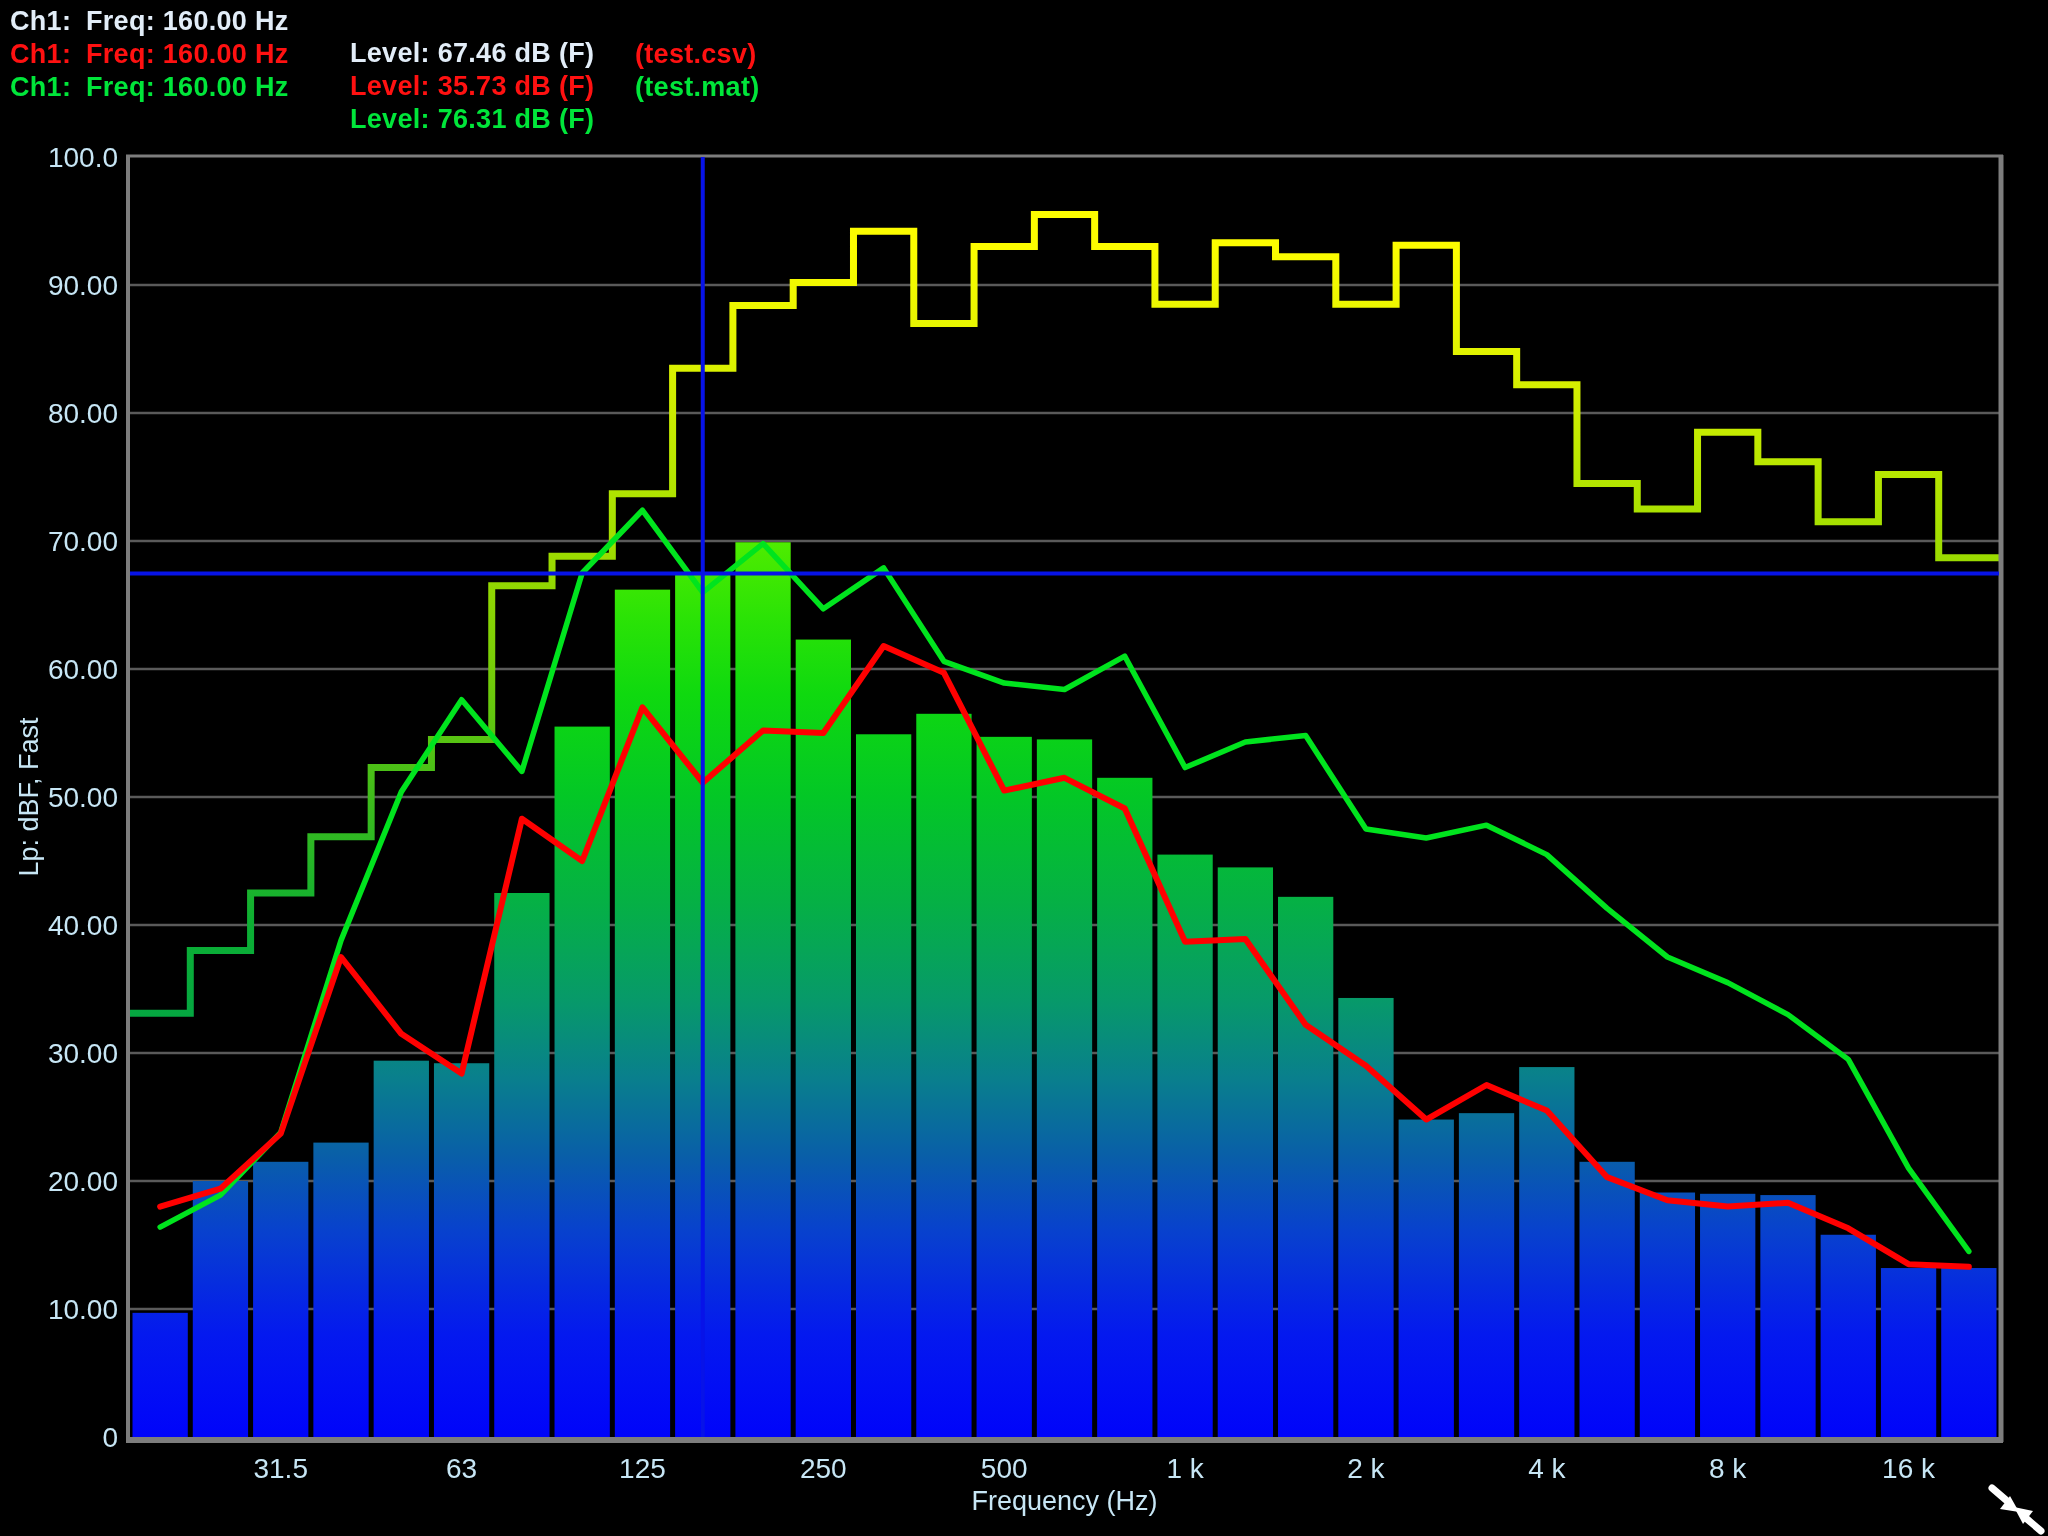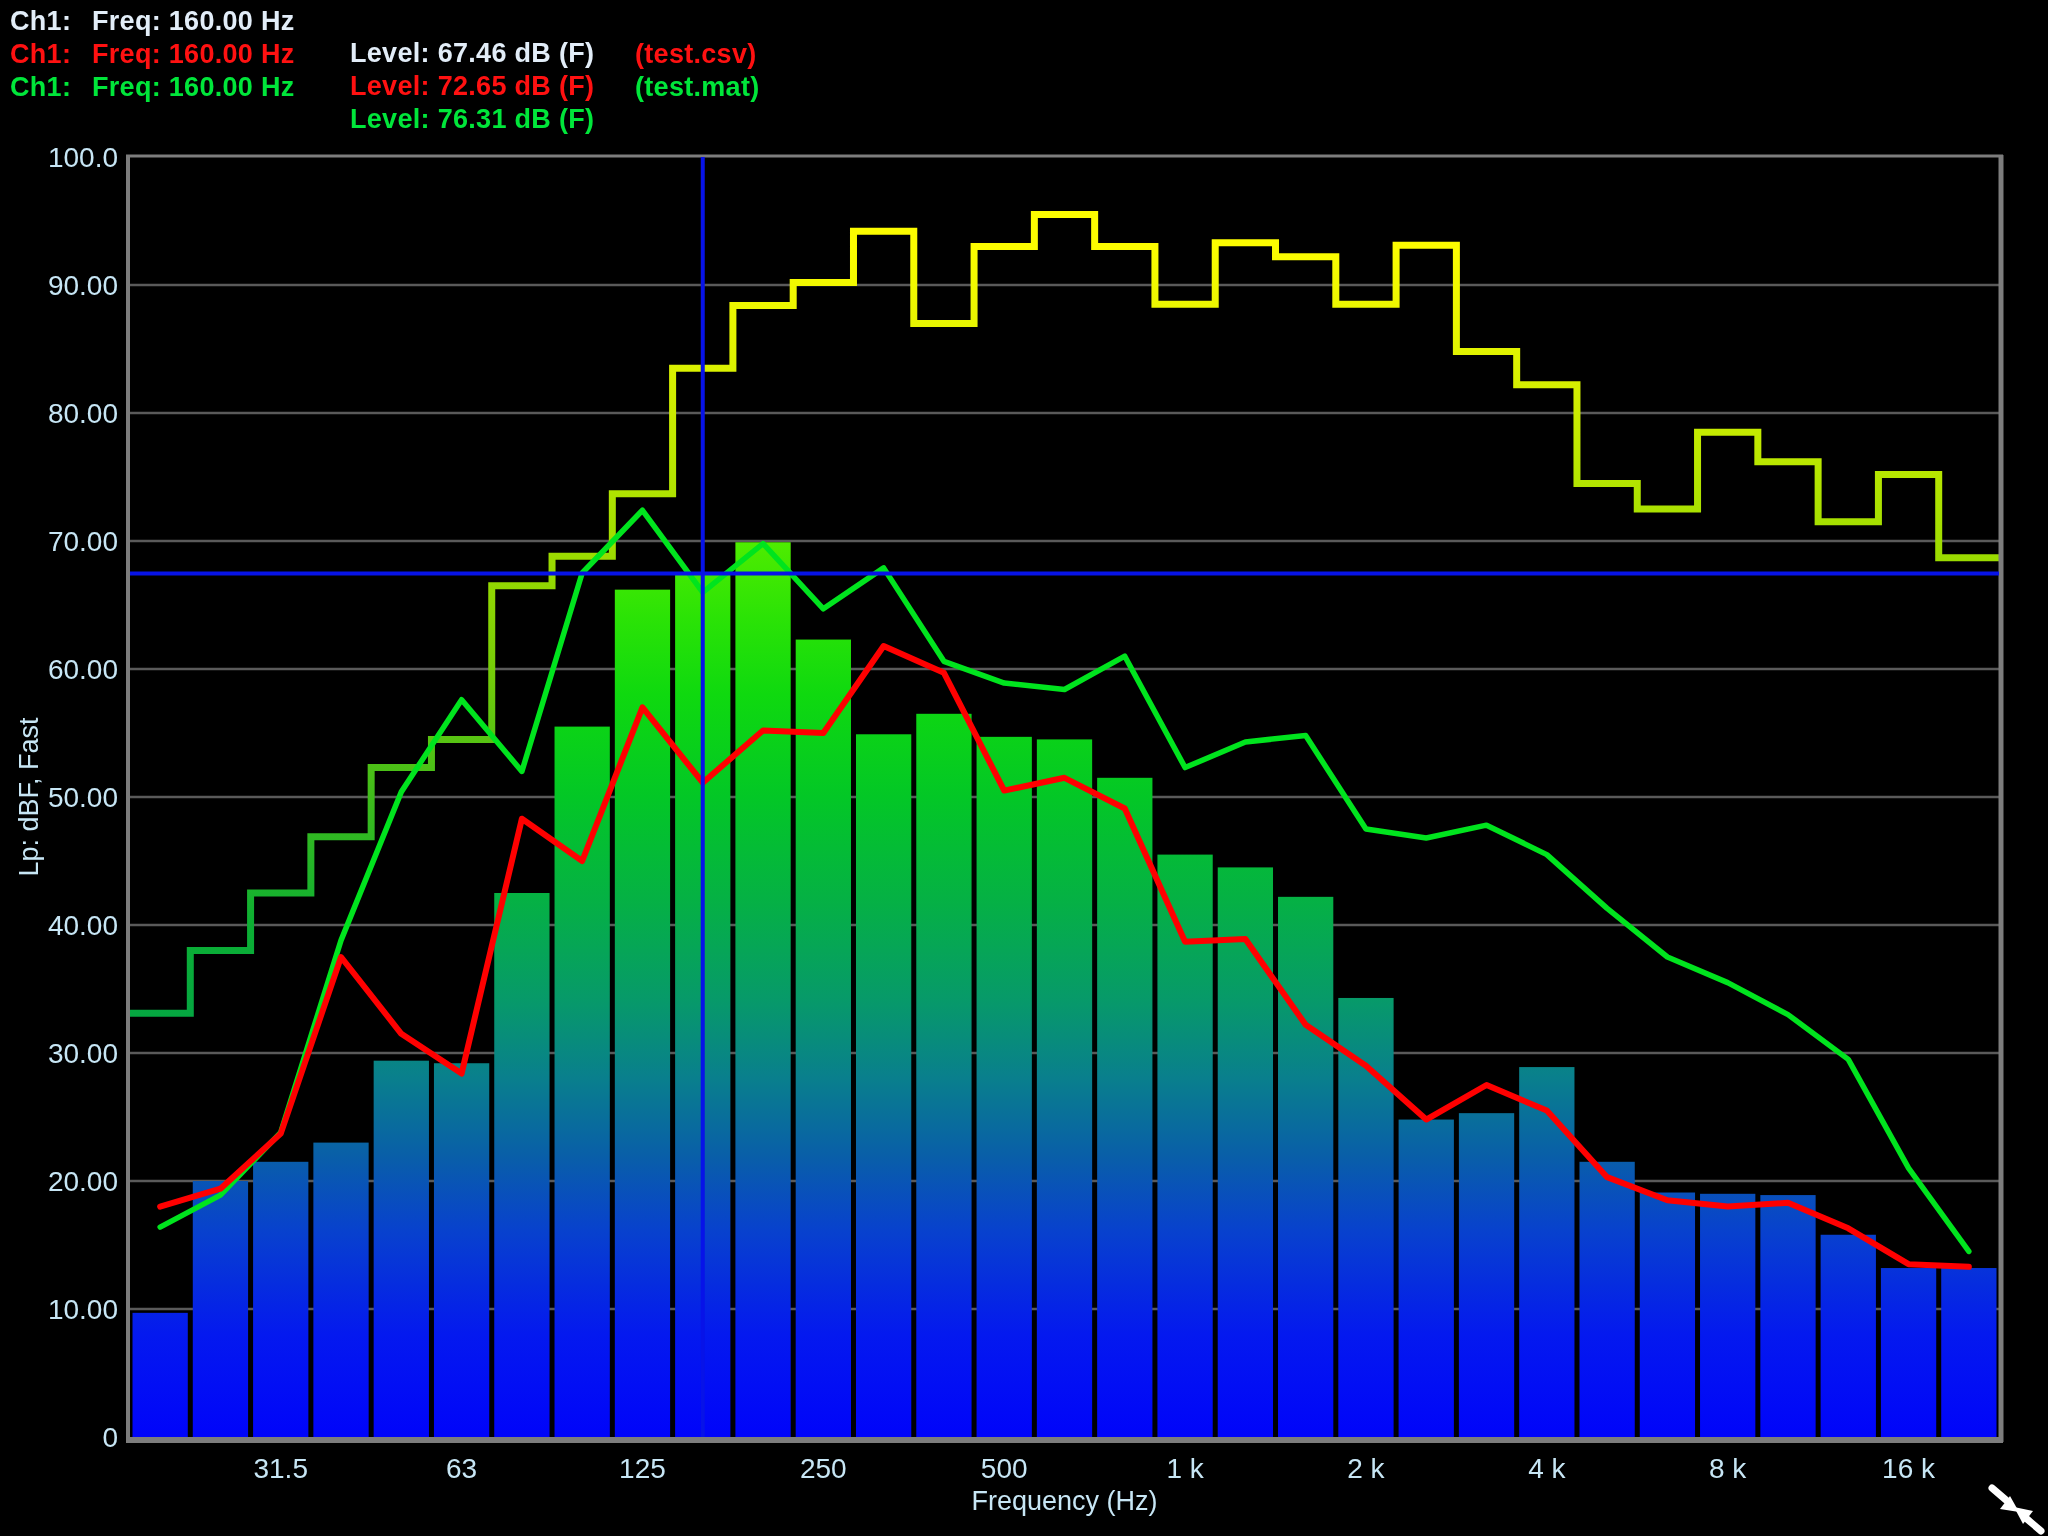--- a/index.html
+++ b/index.html
@@ -2,41 +2,41 @@
 <html><head>
 <meta charset="utf-8">
 <style>
   html,body{margin:0;padding:0;background:#000;}
   .screen{position:relative;width:2048px;height:1536px;background:#000;overflow:hidden;
           font-family:"Liberation Sans",sans-serif;}
   .hrow{position:absolute;left:0;height:33px;line-height:33px;font-size:27px;font-weight:bold;
         white-space:pre;letter-spacing:0.3px;padding-left:8px;}
   .hrow span{position:absolute;top:0;}
   .col-ch{left:10px;}
-  .col-freq{left:92px;}
+  .col-freq{left:86px;}
   .col-level{left:350px;margin-top:32px;}
   .col-file{left:635px;}
   #chart{position:absolute;left:0;top:0;}
 </style>
 </head>
 <body>
 
 <div class="screen">
 
   <div>
     <div class="hrow" style="top: 5px; color: rgb(226, 237, 248);">
       <span class="col-ch">Ch1:</span>
       <span class="col-freq">Freq: 160.00 Hz</span>
       <span class="col-level">Level: 67.46 dB (F)</span>
       <span class="col-file"></span>
     </div>
     <div class="hrow" style="top: 38px; color: rgb(255, 17, 17);">
       <span class="col-ch">Ch1:</span>
       <span class="col-freq">Freq: 160.00 Hz</span>
-      <span class="col-level">Level: 72.65 dB (F)</span>
+      <span class="col-level">Level: 35.73 dB (F)</span>
       <span class="col-file">(test.csv)</span>
     </div>
     <div class="hrow" style="top: 71px; color: rgb(0, 230, 58);">
       <span class="col-ch">Ch1:</span>
       <span class="col-freq">Freq: 160.00 Hz</span>
       <span class="col-level">Level: 76.31 dB (F)</span>
       <span class="col-file">(test.mat)</span>
     </div>
   </div>
 

